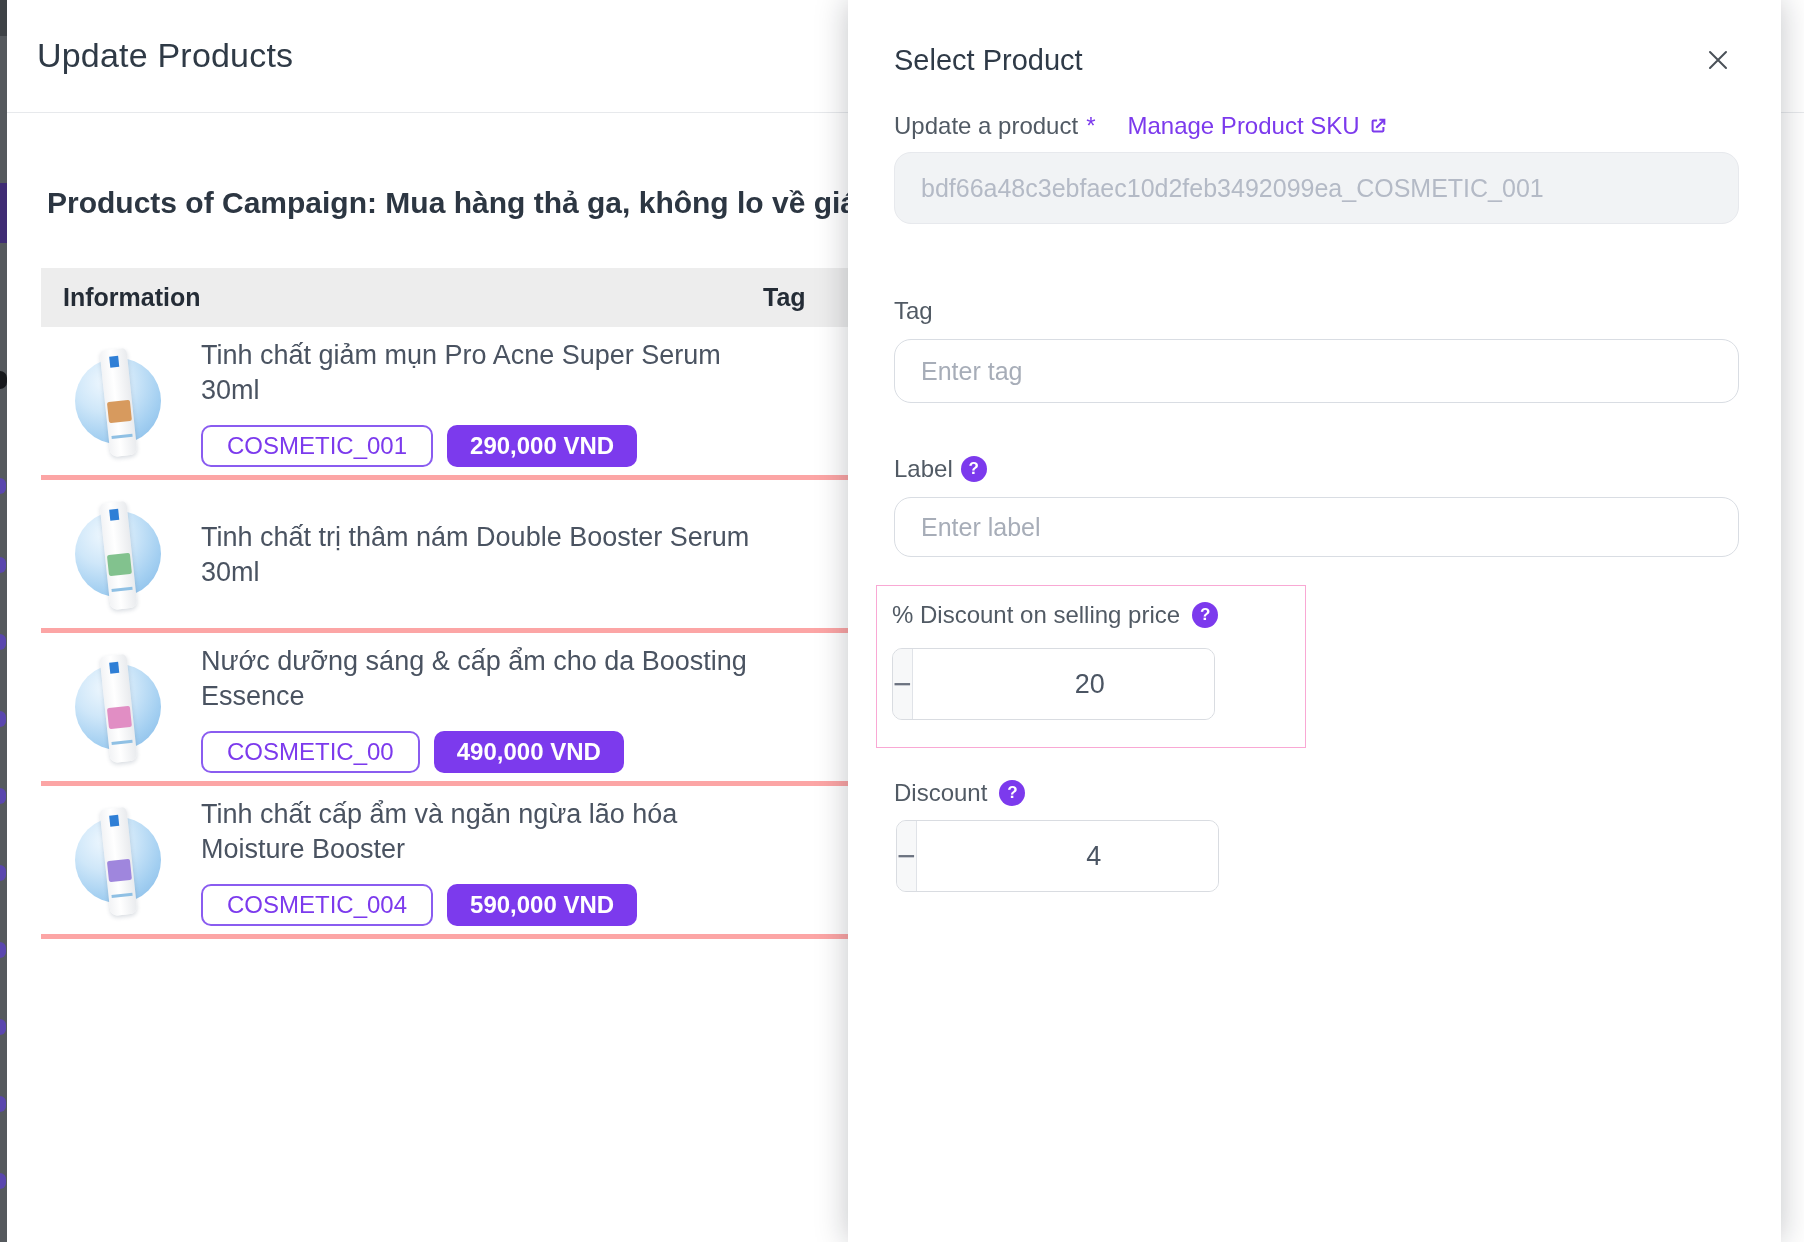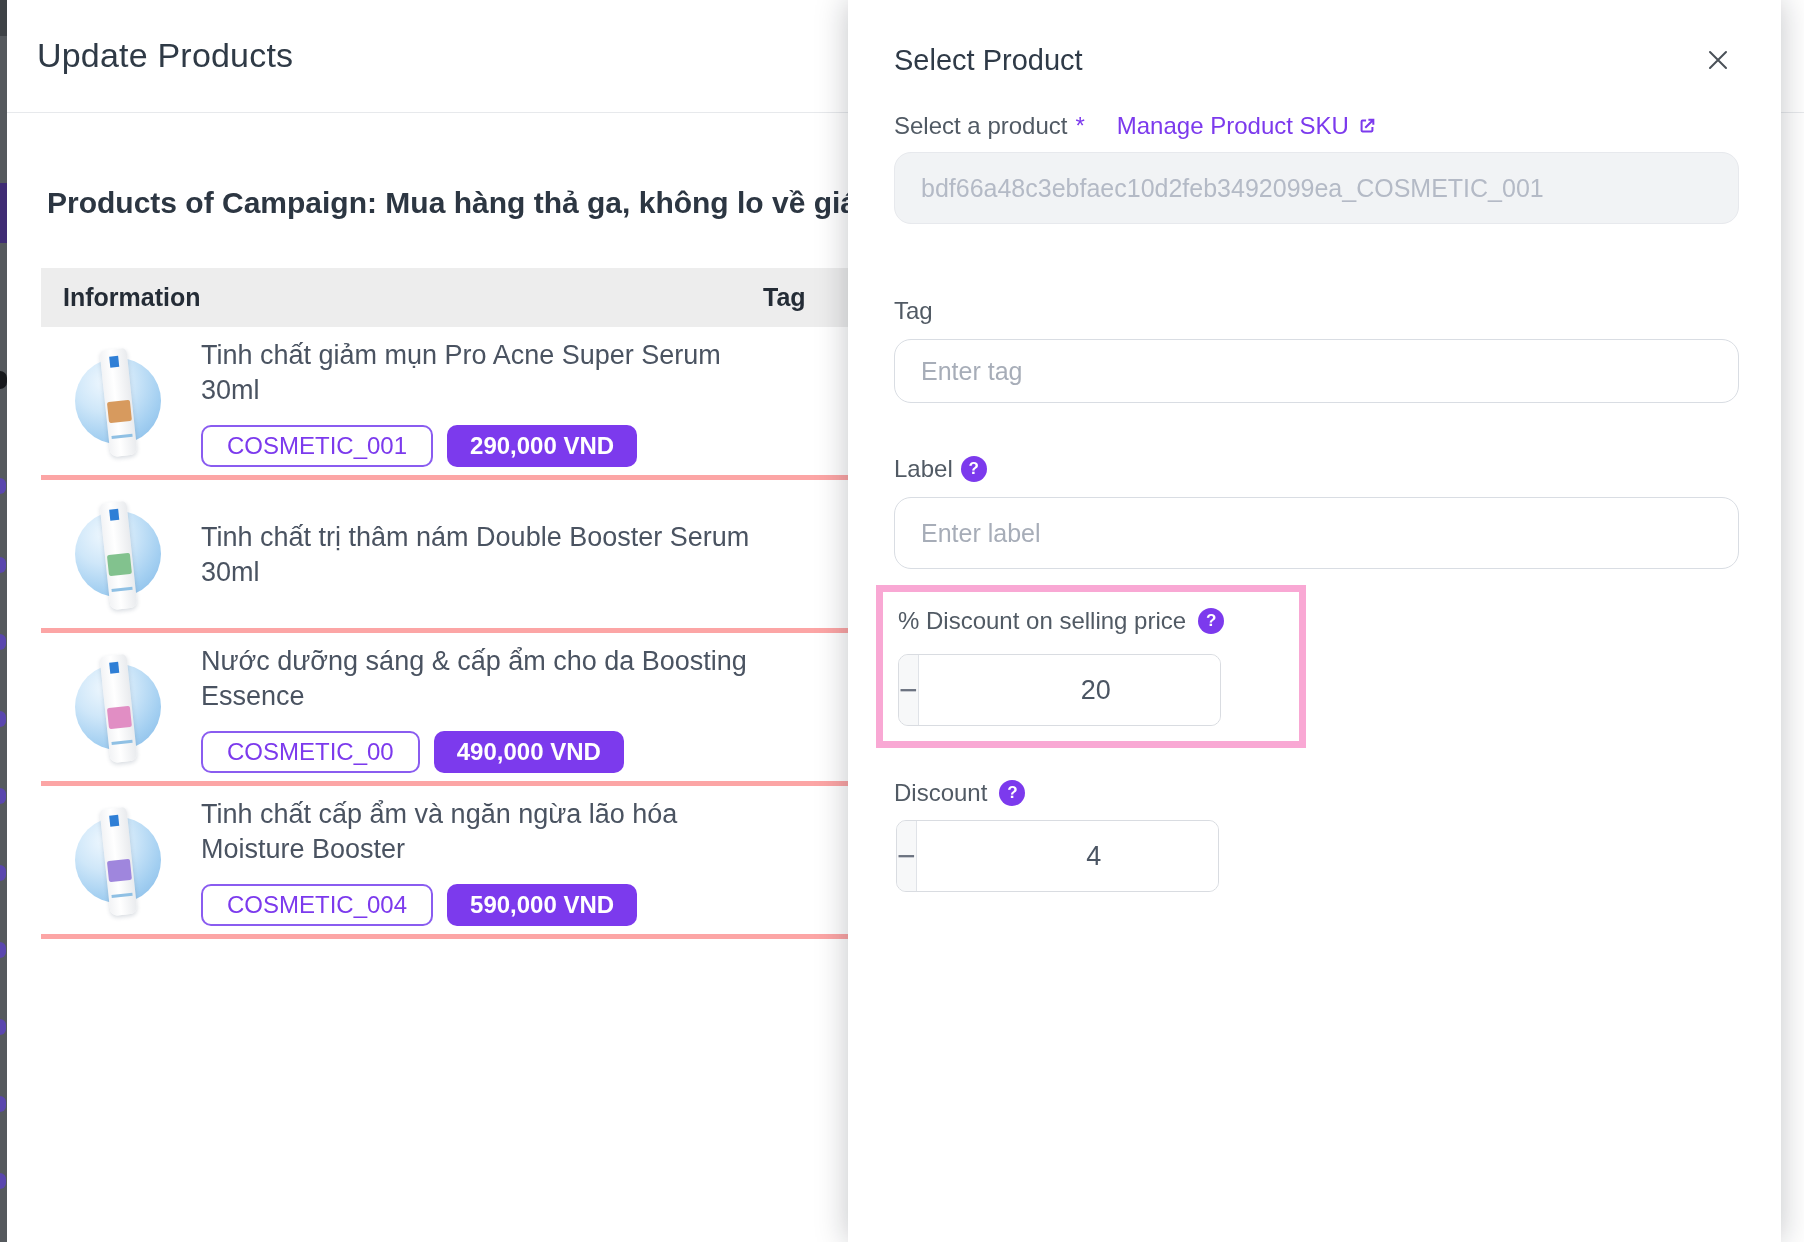--- a/index.html
+++ b/index.html
@@ -54,26 +54,26 @@
     font-size:24px; font-weight:500; color:#7c3aed; text-decoration:none; cursor:pointer; }
 
   .inp { border:1px solid #d9dde3; border-radius:17px; background:#fff; font-size:25px;
     color:#3d454f; padding:0 26px; outline:none; font-family:inherit; }
   .inp::placeholder { color:#a7adb8; }
   .inp.disabled { background:#f1f3f5; border-color:#e7e9ed; color:#b4bac6; }
   #sel-input { position:absolute; left:46px; top:152px; width:845px; height:72px; }
   #tag-label { position:absolute; left:46px; top:297px; }
   #tag-input { position:absolute; left:46px; top:339px; width:845px; height:64px; }
   #label-label { position:absolute; left:46px; top:455px; display:flex; align-items:center; gap:8px; }
-  #label-input { position:absolute; left:46px; top:497px; width:845px; height:72px; }
+  #label-input { position:absolute; left:46px; top:497px; width:845px; height:60px; }
 
   .help { display:inline-flex; align-items:center; justify-content:center; width:26px; height:26px;
     border-radius:50%; background:#7c3aed; color:#fff; font-size:17px; font-weight:700; }
 
-  .hl-box { position:absolute; left:28px; top:585px; width:430px; height:163px; border:7px solid #f9a8d4; }
+  .hl-box { position:absolute; left:28px; top:585px; width:430px; height:163px; border:1px solid #f9a8d4; }
   .hl-box .lbl-inner { position:absolute; left:15px; top:15px; display:flex; align-items:center; gap:12px; }
 
   .stepper { position:absolute; display:flex; width:323px; height:72px; border:1px solid #d9dce1;
     border-radius:10px; overflow:hidden; background:#f7f8f9; }
   #discount-stepper { left:15px; top:62px; }
   #position-label { position:absolute; left:46px; top:779px; display:flex; align-items:center; gap:12px; }
   #position-stepper { left:48px; top:820px; }
   .step-btn { width:67px; border:none; background:#f7f8f9; color:#6b7280; font-size:32px; font-weight:300;
     cursor:pointer; font-family:inherit; line-height:1; }
   .step-btn.minus { border-right:1px solid #e0e3e8; }
@@ -185,21 +185,21 @@
 
   <aside class="drawer">
     <h2 class="drawer-title">Select Product</h2>
     <button class="close-btn">
       <svg width="30" height="30" viewBox="0 0 30 30">
         <path d="M7 7 L23 23 M23 7 L7 23" stroke="#4a5158" stroke-width="2" fill="none" stroke-linecap="round"></path>
       </svg>
     </button>
 
     <div class="lbl-row">
-      <span class="field-label">Select a product</span>
+      <span class="field-label">Update a product</span>
       <span class="req">*</span>
       <a class="manage-link">
         <span>Manage Product SKU</span>
         <svg width="22" height="22" viewBox="0 0 24 24">
           <path d="M5 7a2 2 0 0 1 2-2h4v2.2H7.2v9.6h9.6V13H19v4a2 2 0 0 1-2 2H7a2 2 0 0 1-2-2V7z" fill="#7c3aed"></path>
           <path d="M13.5 4H20v6.5h-2.2V7.8l-6.9 6.9-1.6-1.6 6.9-6.9h-2.7V4z" fill="#7c3aed"></path>
         </svg>
       </a>
     </div>
 

